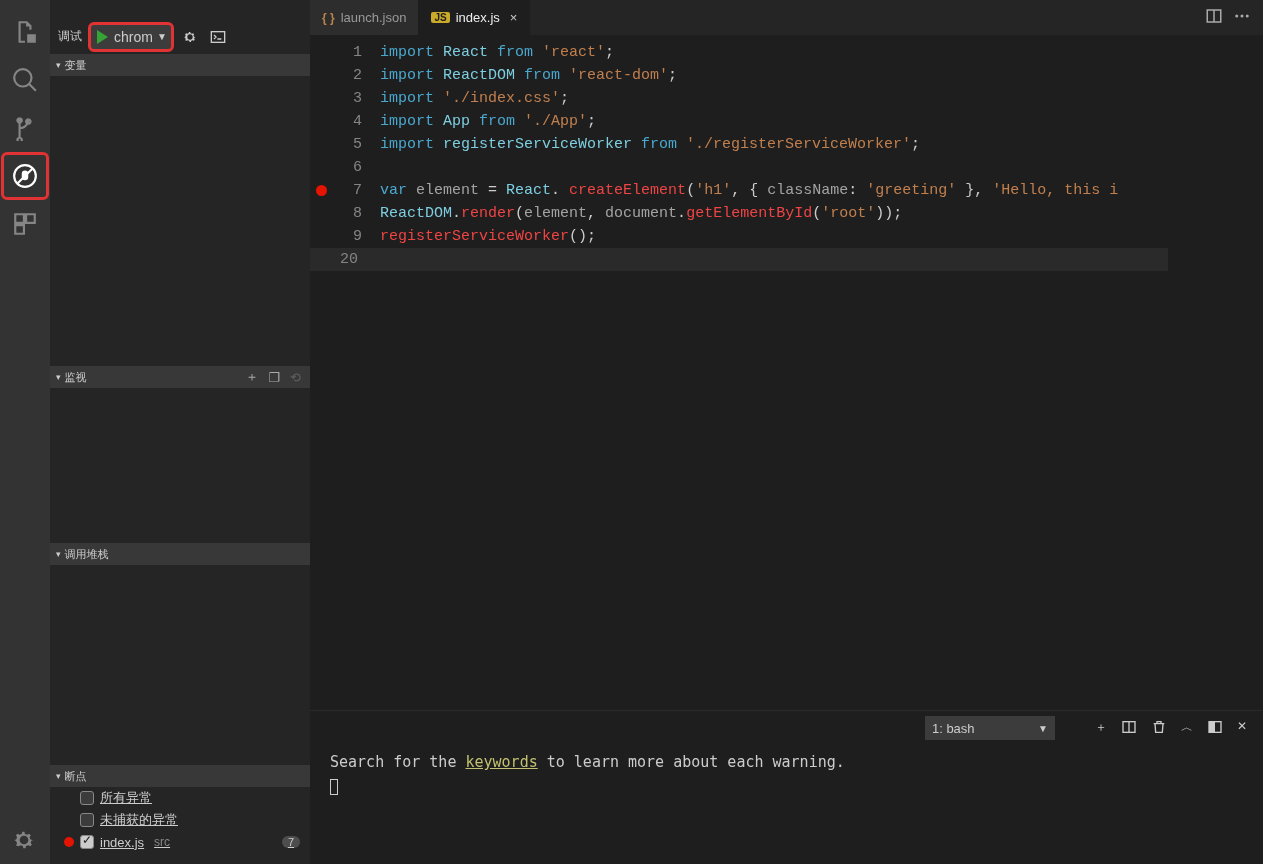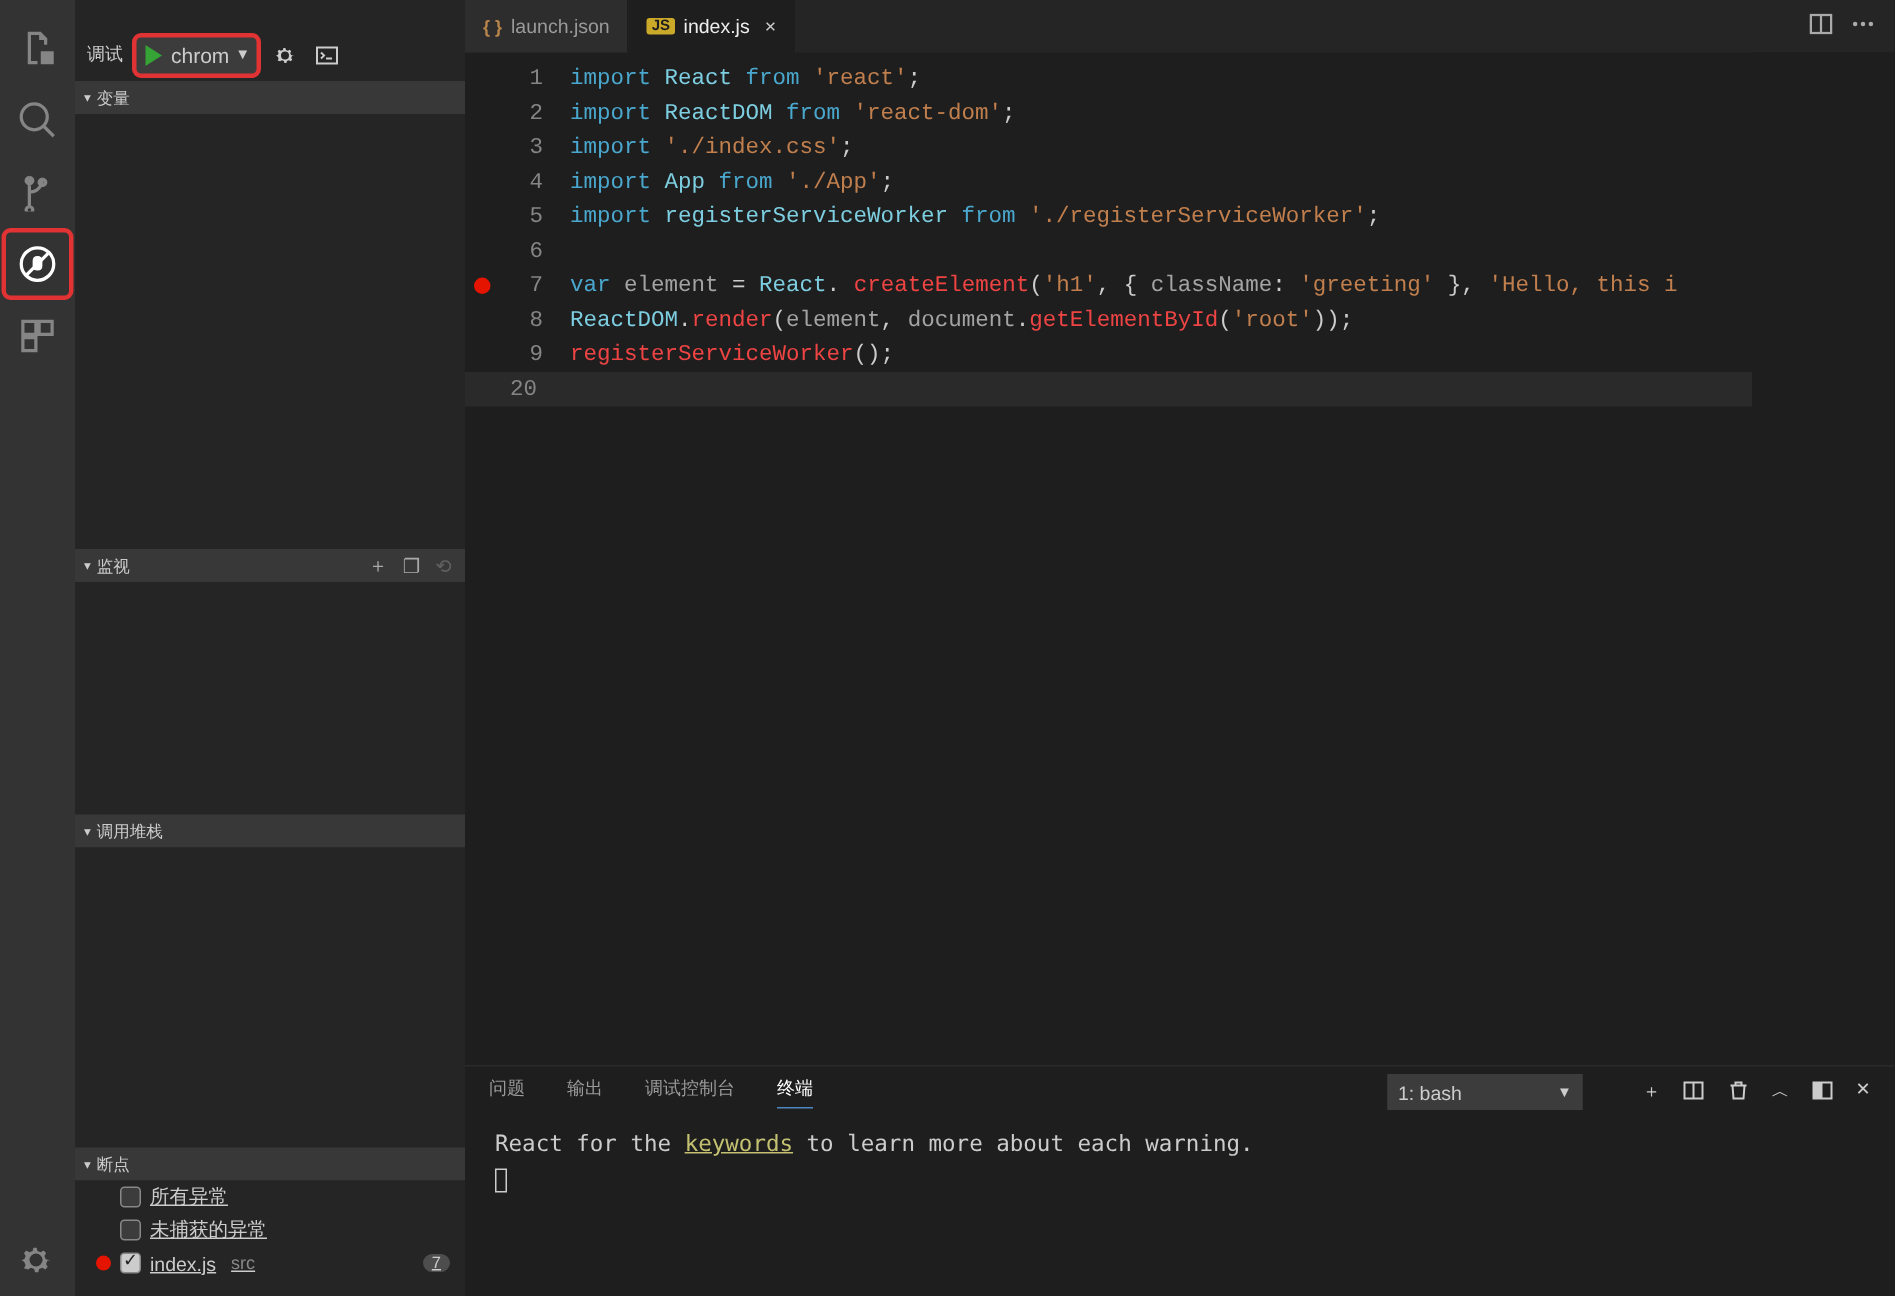--- a/index.html
+++ b/index.html
@@ -376,26 +376,20 @@
           <div class="codeline"><div class="gutter">7<span class="bpdot"></span></div><div class="code"><span class="tok-kw">var</span><span> </span><span class="tok-var">element</span><span> = </span><span class="tok-id">React</span><span>. </span><span class="tok-fn">createElement</span><span>(</span><span class="tok-str">'h1'</span><span>, { </span><span class="tok-var">className</span><span>:</span><span> </span><span class="tok-str">'greeting'</span><span> }, </span><span class="tok-str">'Hello, this i</span></div></div>
           <div class="codeline"><div class="gutter">8</div><div class="code"><span class="tok-id">ReactDOM</span><span>.</span><span class="tok-fn">render</span><span>(</span><span class="tok-var">element</span><span>, </span><span class="tok-var">document</span><span>.</span><span class="tok-fn">getElementById</span><span>(</span><span class="tok-str">'root'</span><span>));</span></div></div>
           <div class="codeline"><div class="gutter">9</div><div class="code"><span class="tok-fn">registerServiceWorker</span><span>();</span></div></div>
           <div class="codeline currentline"><div class="gutter">20</div><div class="code"><span></span></div></div>
         </div>
       <div class="minimap"></div>
     </div>
 
     <div class="panel">
       <div class="panel-tabs">
-        <span id="ptabs-mount" style="display:flex;gap:28px;">
-            <span class="pt">问题</span>
-            <span class="pt">输出</span>
-            <span class="pt">调试控制台</span>
-            <span class="pt active">终端</span>
-          </span>
         <span class="spacer"></span>
         <div class="term-select">
           <span>1: bash</span>
           <span style="font-size:10px">▼</span>
         </div>
         <div class="panel-actions">
           <span>＋</span>
           <span>
             <svg width="16" height="16" viewBox="0 0 24 24">
                 <rect x="3" y="4" width="18" height="16" fill="none" stroke="currentColor" stroke-width="2"></rect>
@@ -410,16 +404,16 @@
           <span>︿</span>
           <span>
             <svg width="16" height="16" viewBox="0 0 24 24">
                 <rect x="3" y="4" width="18" height="16" fill="none" stroke="currentColor" stroke-width="2"></rect>
                 <rect x="3" y="4" width="9" height="16" fill="currentColor"></rect>
               </svg>
           </span>
           <span>✕</span>
         </div>
       </div>
-      <div class="panel-body" id="term-mount"><div><span>React for the </span><span class="kw-yellow">keywords</span><span> to learn more about each warning.</span></div><span class="cursorbox"></span></div>
+      <div class="panel-body" id="term-mount"><div><span>Search for the </span><span class="kw-yellow">keywords</span><span> to learn more about each warning.</span></div><span class="cursorbox"></span></div>
     </div>
   </div>
 </div>
 
 </body></html>

